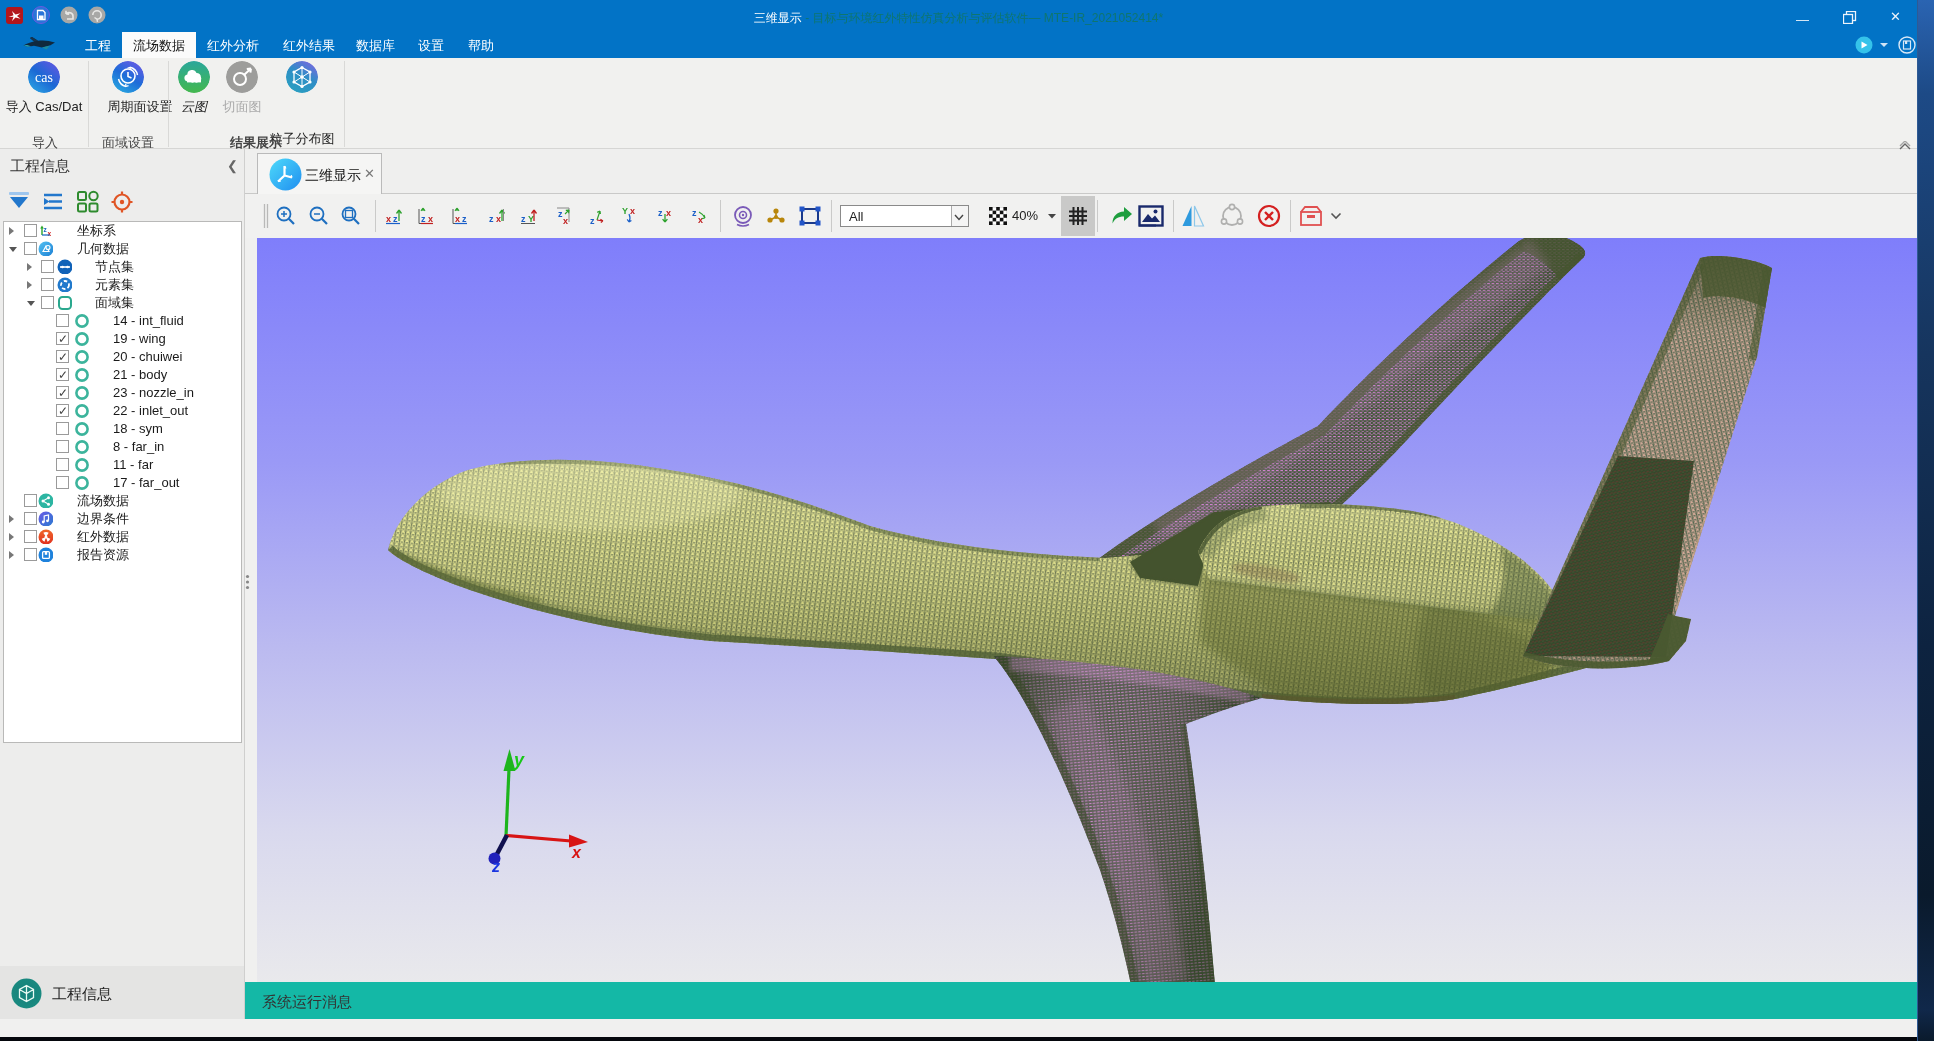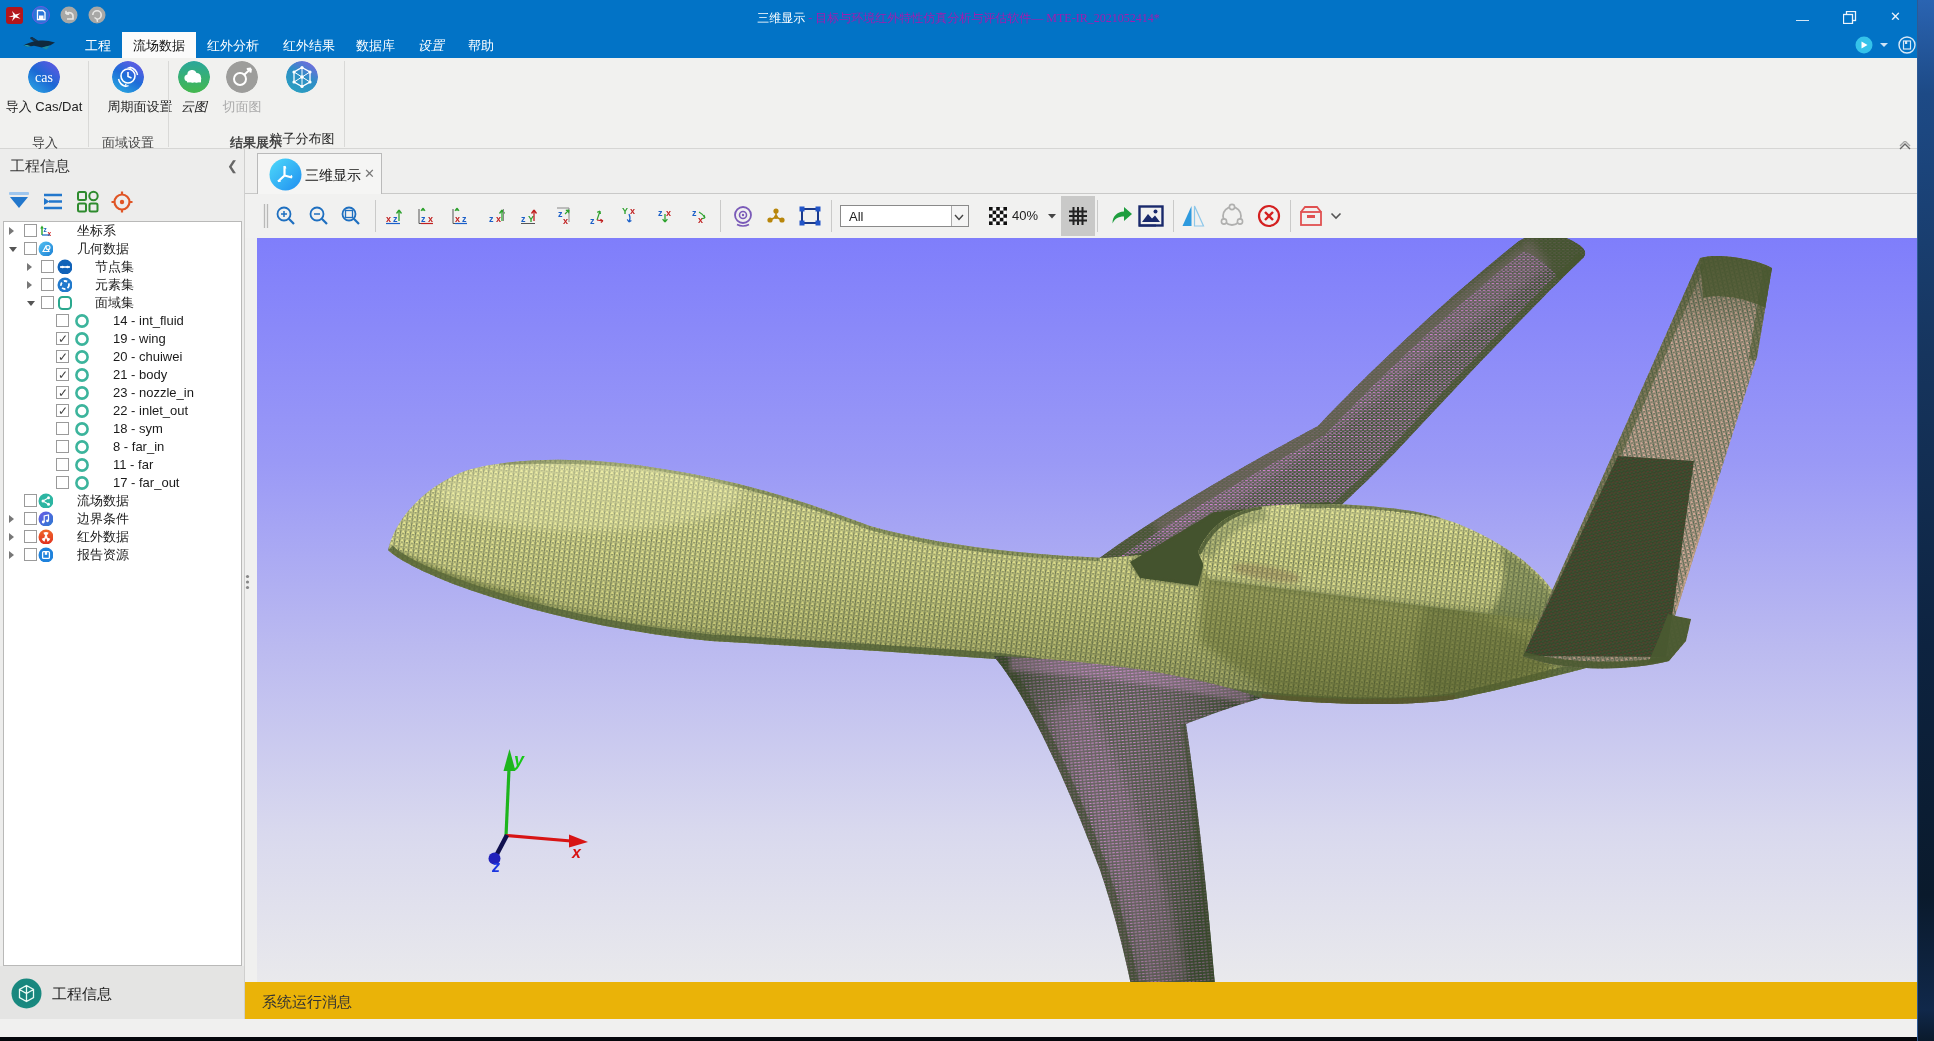--- a/index.html
+++ b/index.html
@@ -2,52 +2,52 @@
 <html><head>
 <meta charset="utf-8">
 <style>
 *{margin:0;padding:0;box-sizing:border-box;}
 html,body{width:1934px;height:1041px;overflow:hidden;font-family:"Liberation Sans",sans-serif;background:#0e2c50;}
 #win{position:absolute;left:0;top:0;width:1917px;height:1037px;background:#f0f0ef;}
 .abs{position:absolute;}
 
 #bluebar{position:absolute;left:0;top:0;width:1917px;height:58px;background:#0273c6;}
 #title{position:absolute;left:0;top:10px;width:1917px;text-align:center;font-size:12px;color:#fff;}
-#title .dim{color:#a21caf;font-family:Liberation Serif, serif;}
+#title .dim{color:#0f766e;}
 .qbtn{position:absolute;top:8px;width:15px;height:15px;border-radius:8px;}
 .winctl{position:absolute;top:10px;color:#eef4fb;font-size:13px;line-height:13px;}
 .menuitem{position:absolute;top:32px;height:26px;line-height:27px;color:#fff;font-size:13px;}
 #activetab{position:absolute;left:122px;top:32px;width:74px;height:26px;background:#fbfbfb;color:#111;text-align:center;line-height:28px;font-size:13px;}
 
 #ribbon{position:absolute;left:0;top:58px;width:1917px;height:91px;background:#f1f1ef;border-bottom:1px solid #d6d6d4;}
 .rsep{position:absolute;top:3px;width:1px;height:86px;background:#d9d9d7;}
 .rlabel{position:absolute;top:40px;font-size:13px;color:#222;width:120px;margin-left:-60px;text-align:center;}
 .glabel{position:absolute;top:76px;font-size:13px;color:#444;width:120px;margin-left:-60px;text-align:center;}
 .ricon{position:absolute;top:3px;width:32px;height:32px;border-radius:16px;margin-left:-16px;}
 
 #lpanel{position:absolute;left:0;top:149px;width:245px;height:870px;background:#ededec;border-right:1px solid #cfcfce;}
 #lphead{position:absolute;left:10px;top:157px;font-size:15px;color:#333;}
 #lpcollapse{position:absolute;left:227px;top:158px;font-size:13px;color:#666;}
-#tree{position:absolute;left:3px;top:221px;width:239px;height:745px;background:#fff;border:1px solid #b9b9b8;overflow:hidden;font-size:13px;color:#1a1a1a;}
+#tree{position:absolute;left:3px;top:221px;width:239px;height:522px;background:#fff;border:1px solid #b9b9b8;overflow:hidden;font-size:13px;color:#1a1a1a;}
 .trow{position:relative;height:18px;line-height:18px;white-space:nowrap;}
 .tar{position:absolute;top:5px;width:0;height:0;}
 .arr-r{border-left:5px solid #777;border-top:4px solid transparent;border-bottom:4px solid transparent;}
 .arr-d{border-top:5px solid #555;border-left:4px solid transparent;border-right:4px solid transparent;margin-top:2px;}
 .cb{position:absolute;top:2px;width:13px;height:13px;background:#fff;border:1px solid #9a9a9a;}
 .cb.ck::after{content:"\2713";position:absolute;left:1px;top:-3px;font-size:12px;color:#444;}
 .ticon{position:absolute;top:1px;width:15px;height:15px;}
 .tlabel{position:absolute;top:0;}
 #lpbottom{position:absolute;left:0;top:966px;width:244px;height:53px;background:#e4e4e3;}
 
 #tabbar{position:absolute;left:245px;top:149px;width:1672px;height:45px;background:#efefee;border-bottom:1px solid #c9c9c8;}
 #vtab{position:absolute;left:12px;top:4px;width:125px;height:41px;background:#f5f5f4;border:1px solid #bababa;border-bottom:none;}
 #vtoolbar{position:absolute;left:245px;top:194px;width:1672px;height:44px;background:#f1f1f0;}
 .tsep{position:absolute;top:6px;width:1px;height:32px;background:#cacac9;}
 #viewport{position:absolute;left:257px;top:238px;width:1660px;height:744px;}
-#msgbar{position:absolute;left:245px;top:982px;width:1672px;height:37px;background:#eab308;}
+#msgbar{position:absolute;left:245px;top:982px;width:1672px;height:37px;background:#14b8a6;}
 #msgbar span{position:absolute;left:17px;top:11px;font-size:15px;color:#333;}
 
 #statusbar{position:absolute;left:0;top:1019px;width:1917px;height:18px;background:#f0f0ef;border-top:1px solid #cccccb;}
 #sdot{position:absolute;left:18px;top:4px;width:10px;height:10px;border-radius:5px;background:#1fae1f;}
 #stext{position:absolute;left:36px;top:2px;font-size:13px;color:#222;}
 #company{position:absolute;left:1759px;top:3px;font-size:12px;color:#333;}
 .sbtn{position:absolute;top:0;width:27px;height:18px;background:#c6c6c5;}
 
 #deskr{position:absolute;left:1917px;top:0;width:17px;height:1041px;background:linear-gradient(180deg,#2a64b2 0%,#1d4a86 9%,#16355e 34%,#0d2340 62%,#0a1a2c 86%,#10284a 97%,#0a1a2c 100%);border-left:1px solid #2e5a94;}
 #deskb{position:absolute;left:0;top:1037px;width:1917px;height:4px;background:#05070c;}
@@ -70,21 +70,21 @@
       <rect x="3.5" y="0.5" width="9" height="9" fill="none" stroke="#eef4fb" stroke-width="1.3"></rect>
       <rect x="0.5" y="3.5" width="9" height="9" fill="#0273c6" stroke="#eef4fb" stroke-width="1.3"></rect>
     </svg>
   <div class="winctl" style="left:1890px;">✕</div>
 
   <div class="menuitem" style="left:85px;">工程</div>
   <div id="activetab">流场数据</div>
   <div class="menuitem" style="left:207px;">红外分析</div>
   <div class="menuitem" style="left:283px;">红外结果</div>
   <div class="menuitem" style="left:356px;">数据库</div>
-  <div class="menuitem" style="left:418px;font-style:italic;">设置</div>
+  <div class="menuitem" style="left:418px;">设置</div>
   <div class="menuitem" style="left:468px;">帮助</div>
 
   <div id="ribbon">
     <svg class="ricon" style="left:44px" width="32" height="32">
         <defs>
           <linearGradient id="rg1" x1="0.85" y1="0.1" x2="0.15" y2="0.95">
             <stop offset="0" stop-color="#5a5ae0"></stop>
             <stop offset="0.5" stop-color="#1b68d4"></stop>
             <stop offset="1" stop-color="#2ba0e2"></stop>
           </linearGradient>

